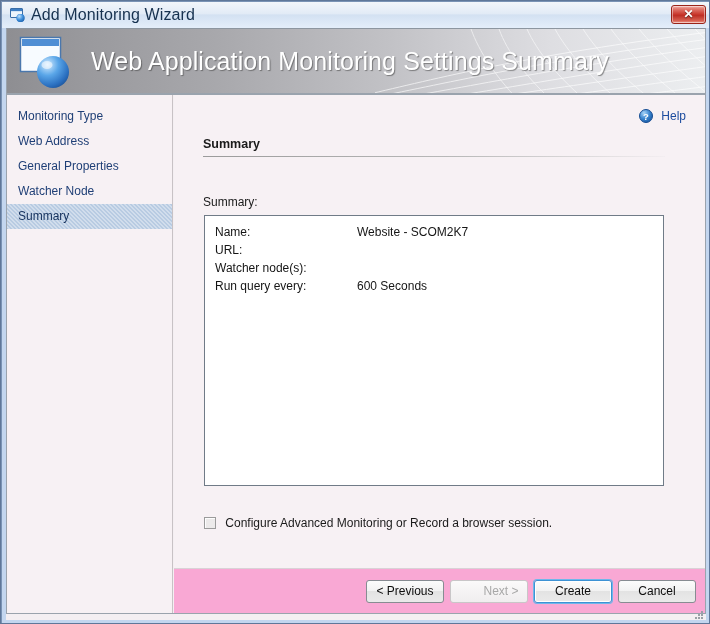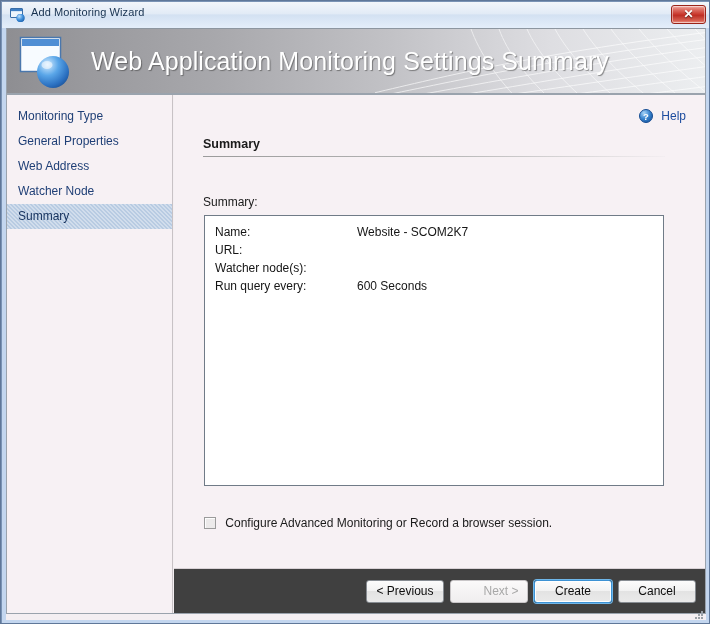--- a/index.html
+++ b/index.html
@@ -62,21 +62,21 @@
     z-index: 20;
   }
   #titlebar .tb-icon {
     position: absolute;
     left: 8px; top: 5px;
     width: 16px; height: 16px;
   }
   #titlebar .tb-title {
     position: absolute;
     left: 29px; top: 4px;
-    font-size: 11px;
+    font-size: 16px;
     color: #16314f;
     letter-spacing: 0.1px;
     white-space: nowrap;
   }
   #close-btn {
     position: absolute;
     right: 4px; top: 3px;
     width: 35px; height: 19px;
     border-radius: 3px;
     background: linear-gradient(to bottom, #f3b2ac 0%, #e0776c 18%, #c8362b 50%, #bb2a20 52%, #d96455 88%, #f0a799 100%);
@@ -275,21 +275,21 @@
     width: 531px;
     height: 1px;
     background: #d9d2d6;
     z-index: 23;
   }
   #footer {
     position: absolute;
     left: 173px; top: 568px;
     width: 531px;
     height: 44px;
-    background: #404040;
+    background: #f9a8d4;
     z-index: 23;
     text-decoration: underline;
   }
   .btn {
     position: absolute;
     top: 11px;
     height: 23px;
     font-family: "Liberation Sans", sans-serif;
     font-size: 12px;
     color: #0d0d0d;
@@ -397,24 +397,24 @@
     </span>
     <span class="banner-title">Web Application Monitoring Settings Summary</span>
   </div>
   <div id="banner-bottom-line"></div>
 
   <div id="sidebar">
     <div class="nav-item first">
       <span>Monitoring Type</span>
     </div>
     <div class="nav-item">
+      <span>Web Address</span>
+    </div>
+    <div class="nav-item">
       <span>General Properties</span>
-    </div>
-    <div class="nav-item">
-      <span>Web Address</span>
     </div>
     <div class="nav-item">
       <span>Watcher Node</span>
     </div>
     <div class="nav-item selected">
       <span>Summary</span>
     </div>
   </div>
 
   <div id="main">

